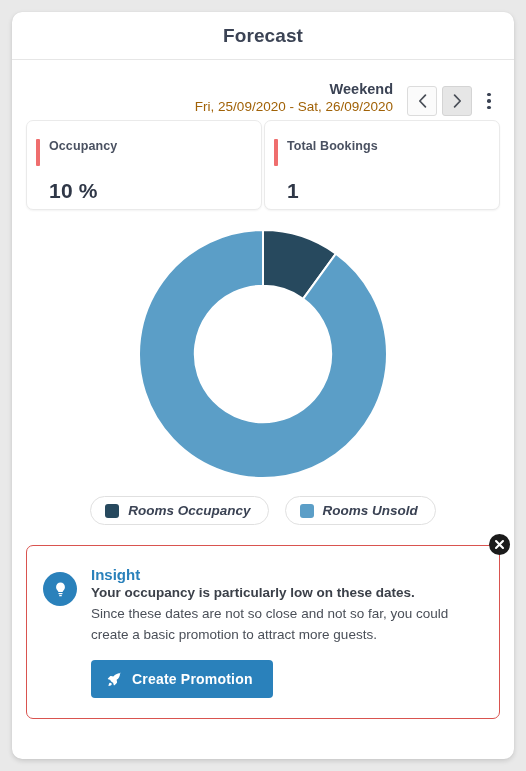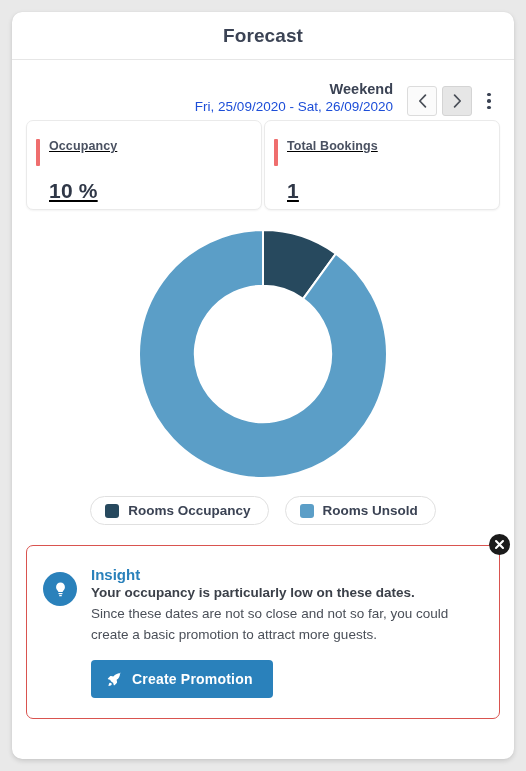--- a/index.html
+++ b/index.html
@@ -58,21 +58,21 @@
     line-height: 1.3;
   }
   .date-kind {
     font-size: 14.5px;
     font-weight: bold;
     color: #3b4354;
     display: block;
   }
   .date-range {
     font-size: 13.5px;
-    color: #1d4ed8;
+    color: #a16207;
     display: block;
     white-space: nowrap;
   }
   .navbtn {
     width: 30px;
     height: 30px;
     border: 1px solid #dcdcdc;
     background: #fbfbfb;
     border-radius: 3px;
     display: flex;
@@ -100,21 +100,20 @@
     background: #3b4354;
     border-radius: 50%;
     display: block;
   }
 
   
   .stats {
     display: flex;
     gap: 2px;
     padding: 4px 14px 0 14px;
-    text-decoration: underline;
   }
   .stat {
     flex: 1;
     height: 90px;
     border: 1px solid #eaeaea;
     border-radius: 7px;
     box-shadow: 0 1px 2px rgba(0,0,0,0.05);
     position: relative;
     padding: 18px 0 0 22px;
     background: #fff;
@@ -150,20 +149,21 @@
     padding-top: 16px;
   }
   .donut-wrap { width: 256px; height: 256px; }
 
   
   .legend {
     display: flex;
     justify-content: center;
     gap: 16px;
     padding-top: 14px;
+    font-style: italic;
   }
   .legend-pill {
     display: flex;
     align-items: center;
     gap: 9px;
     border: 1px solid #e0e0e0;
     border-radius: 16px;
     padding: 6px 17px 6px 14px;
     background: #fff;
     cursor: pointer;

